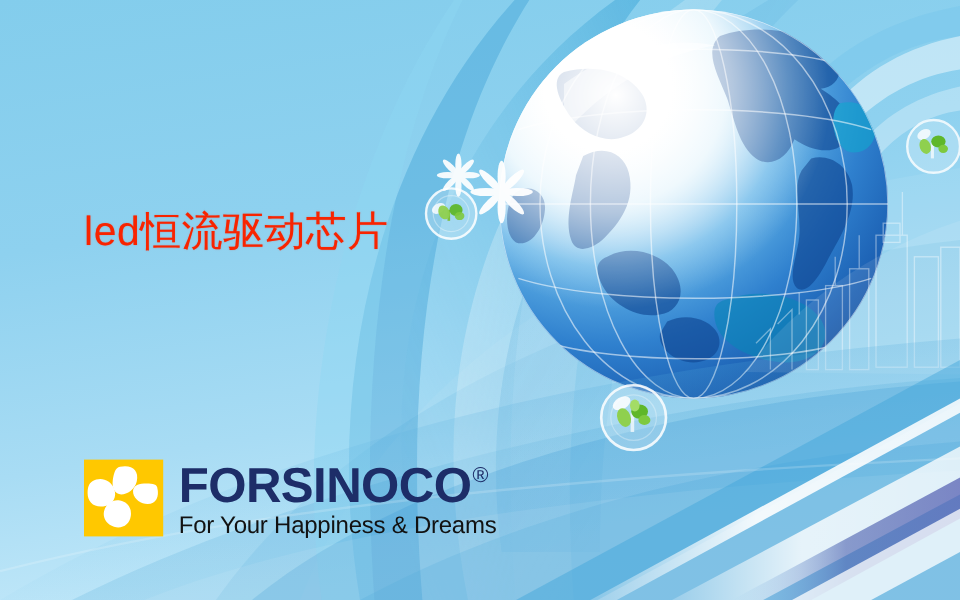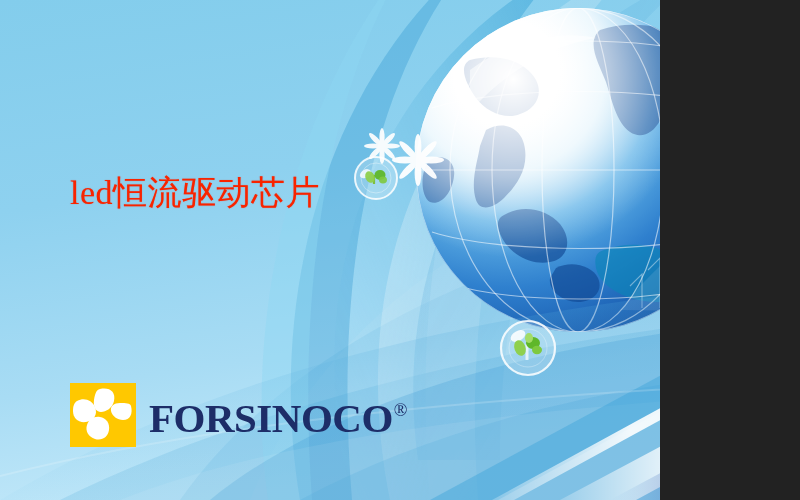--- a/index.html
+++ b/index.html
@@ -1,22 +1,22 @@
 <!DOCTYPE html>
 <html><head>
 <meta charset="utf-8">
 <title>LED Banner</title>
 <style>
   html,body{margin:0;padding:0;background:#222;}
   *{box-sizing:border-box;}
   #stage{
     position:relative;
-    width:660px;height:500px;
+    width:800px;height:500px;
     overflow:hidden;
-    font-family:Liberation Serif, serif;
+    font-family:Liberation Sans, sans-serif;
     background:linear-gradient(170deg,#84cdec 0%,#8ed0ef 38%,#a6dbf4 72%,#bde6f8 100%);
   }
   .layer{position:absolute;inset:0;}
   svg.layer{display:block;width:800px;height:500px;}
 
   
   #headline{
     position:absolute;left:70px;top:160px;
     z-index:40;
     color:#f82400;
@@ -34,21 +34,21 @@
     z-index:40;
     display:flex;align-items:flex-start;
   }
   #logo-mark{
     width:66px;height:64px;
     background:#ffc800;
     flex:0 0 auto;
     position:relative;
   }
   #logo-mark svg{position:absolute;left:0;top:0;width:66px;height:64px;}
-  #logo-text{margin-left:13px;margin-top:16px;}
+  #logo-text{margin-left:13px;margin-top:2px;}
   #brand-row{display:flex;align-items:flex-start;line-height:1;}
   #brand-name{
     font-size:41px;
     font-weight:bold;
     color:#1d2d68;
     letter-spacing:-.5px;
     line-height:.94;
   }
   #brand-reg{
     font-size:18px;
@@ -304,16 +304,17 @@
           <path d="M 30 34 C 36 35 40 40 39 47 C 38 54 32 58 25 56 C 18.5 54 15 48 17 42 C 19 36 24 33 30 34 Z"></path>
           <path d="M 7 18 C 14 14 22 17 25 24 C 28 31 24 38 16 39 C 8 40 3 35 3 28 C 3 23 4 20 7 18 Z"></path>
         </g>
       </svg>
     </div>
     <div id="logo-text">
       <div id="brand-row">
         <span id="brand-name">FORSINOCO</span>
         <span id="brand-reg">®</span>
       </div>
+      <div id="brand-tagline">For Your Happiness &amp; Dreams</div>
     </div>
   </div>
 
 </div>
 
 </body></html>

